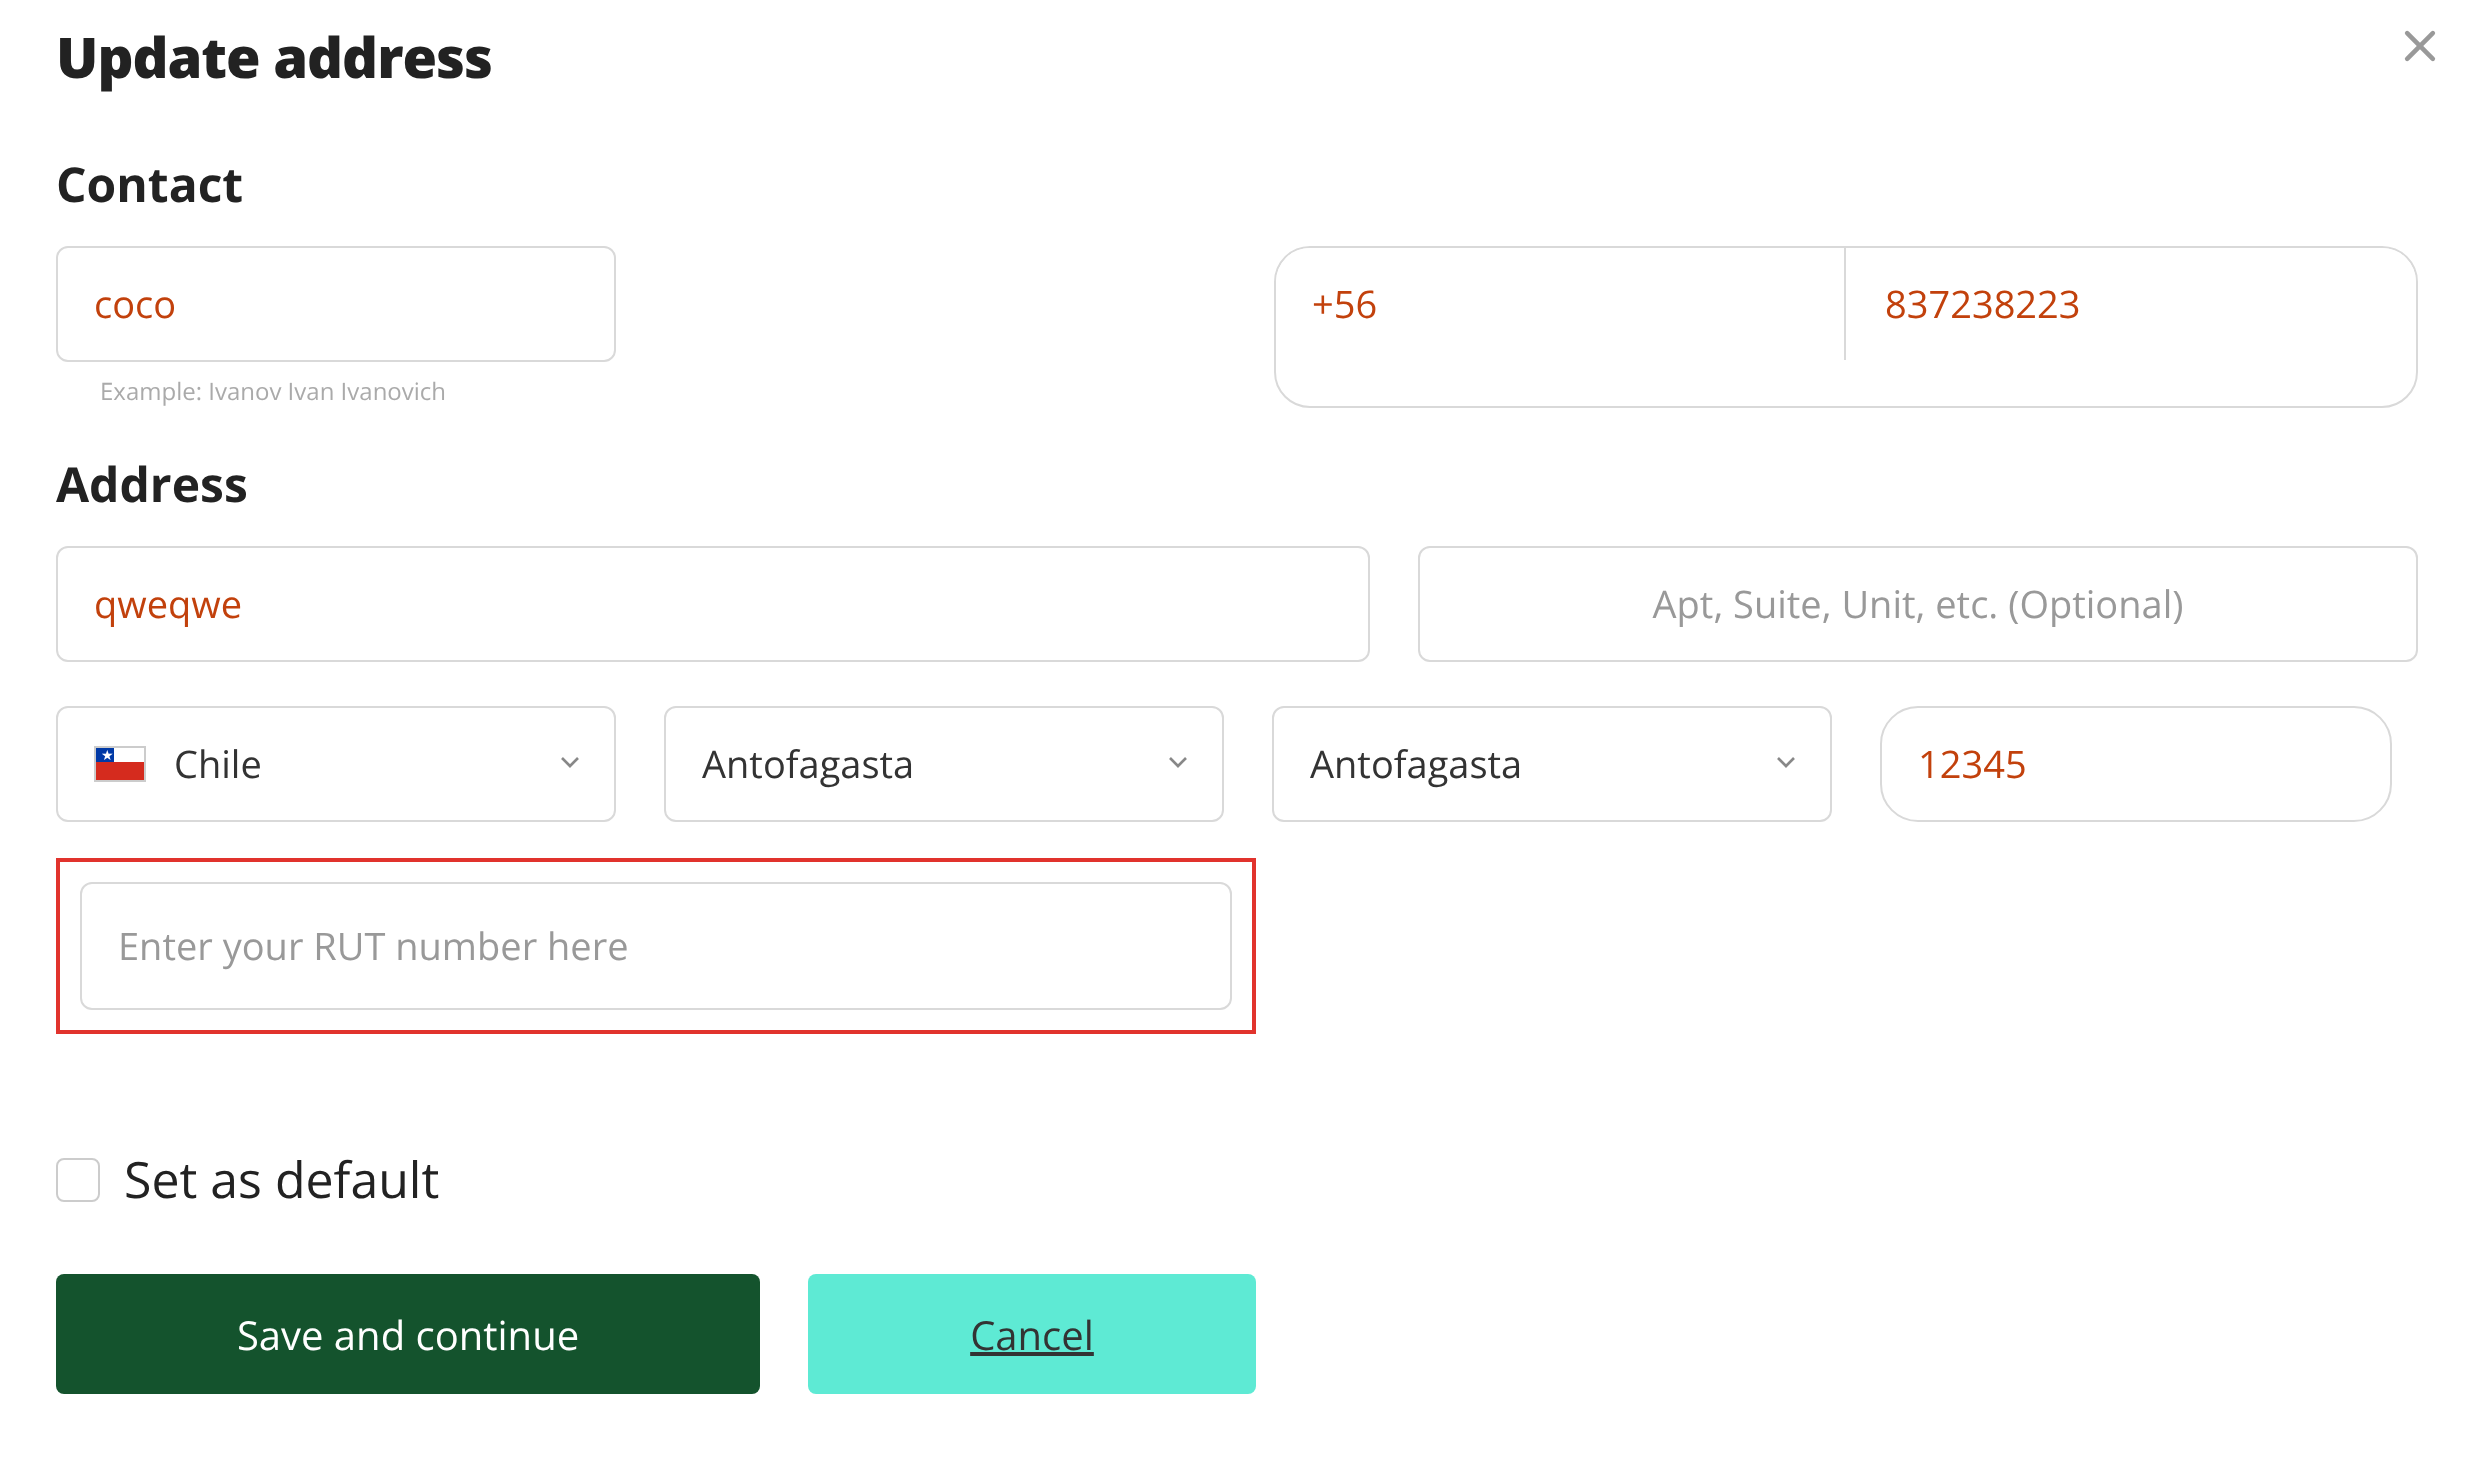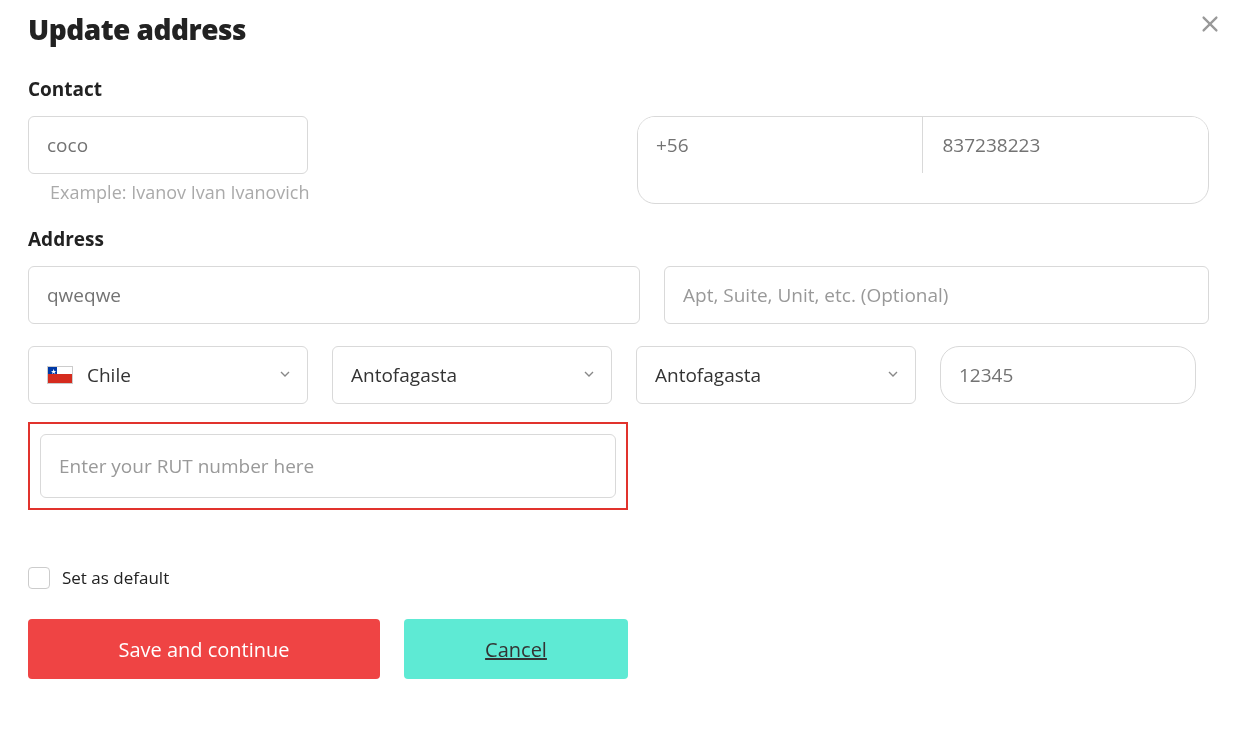--- a/index.html
+++ b/index.html
@@ -25,38 +25,38 @@
     line-height: 1;
     user-select: none;
   }
   .title {
     font-size: 28px;
     font-weight: 800;
     margin: 0 0 28px 0;
     letter-spacing: -0.5px;
   }
   .section-label {
-    font-size: 19px;
+    font-size: 24px;
     font-weight: 700;
     margin-bottom: 14px;
   }
   .row {
     display: flex;
     gap: 24px;
     margin-bottom: 10px;
   }
   .input {
     flex: 1;
     height: 58px;
     border: 1px solid #d9d9d9;
     border-radius: 6px;
     padding: 0 18px;
     font-size: 19px;
     font-family: inherit;
-    color: #737373;
+    color: #c2410c;
     background: #fff;
     outline: none;
   }
   .input::placeholder {
     color: #999;
   }
   .phone-group {
     display: flex;
     width: 572px;
     border: 1px solid #d9d9d9;
@@ -73,21 +73,21 @@
     background: #fff;
   }
   .phone-number {
     flex: 1;
     border: none;
     border-radius: 0;
     padding-left: 20px;
     background: #fff;
   }
   .helper {
-    font-size: 18px;
+    font-size: 12px;
     color: #aaa;
     margin: 6px 0 0 22px;
   }
   .select {
     position: relative;
     height: 58px;
     border: 1px solid #d9d9d9;
     border-radius: 6px;
     display: flex;
     align-items: center;
@@ -150,21 +150,21 @@
     margin-top: 18px;
   }
   .highlight-wrap .input {
     height: 64px;
   }
   .checkbox-row {
     display: flex;
     align-items: center;
     gap: 12px;
     margin-top: 56px;
-    font-size: 17px;
+    font-size: 25px;
   }
   .checkbox {
     width: 22px;
     height: 22px;
     border: 1px solid #ccc;
     border-radius: 4px;
     background: #fff;
     cursor: pointer;
   }
   .btn-row {
@@ -175,21 +175,21 @@
   .btn {
     height: 60px;
     border: none;
     border-radius: 4px;
     font-size: 20px;
     font-family: inherit;
     cursor: pointer;
     padding: 0 40px;
   }
   .btn-primary {
-    background: #ef4444;
+    background: #14532d;
     color: #fff;
     width: 352px;
   }
   .btn-secondary {
     background: #5eead4;
     color: #333;
     width: 224px;
     text-decoration: underline;
   }
 </style>
@@ -217,21 +217,21 @@
     <div class="phone-group">
       <input class="input phone-code" type="text" style="height: 56px;" value="+56">
       <input class="input phone-number" type="text" style="height: 56px;" value="837238223">
     </div>
   </div>
 
   <div class="section-label" style="margin-top:22px">Address</div>
 
   <div class="row">
     <input class="input" type="text" style="flex: 1 1 0%;" value="qweqwe">
-    <input class="input" type="text" style="width: 545px; flex: 0 0 auto;" placeholder="Apt, Suite, Unit, etc. (Optional)">
+    <input class="input" type="text" style="width: 500px; flex: 0 0 auto; text-align: center;" placeholder="Apt, Suite, Unit, etc. (Optional)">
   </div>
 
   <div class="addr-row">
     <div class="select" style="width:280px">
       <span class="flag">
           <span class="star">★</span>
         </span>
       <span>Chile</span>
       <span class="chev">
         <svg width="16" height="16" viewBox="0 0 24 24" fill="none" stroke="currentColor" stroke-width="2">

